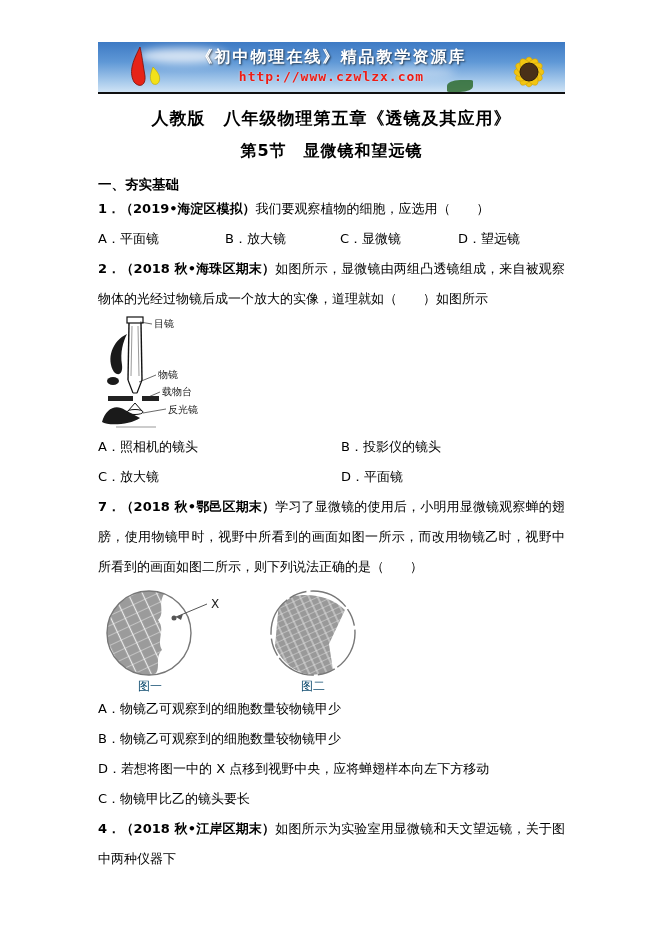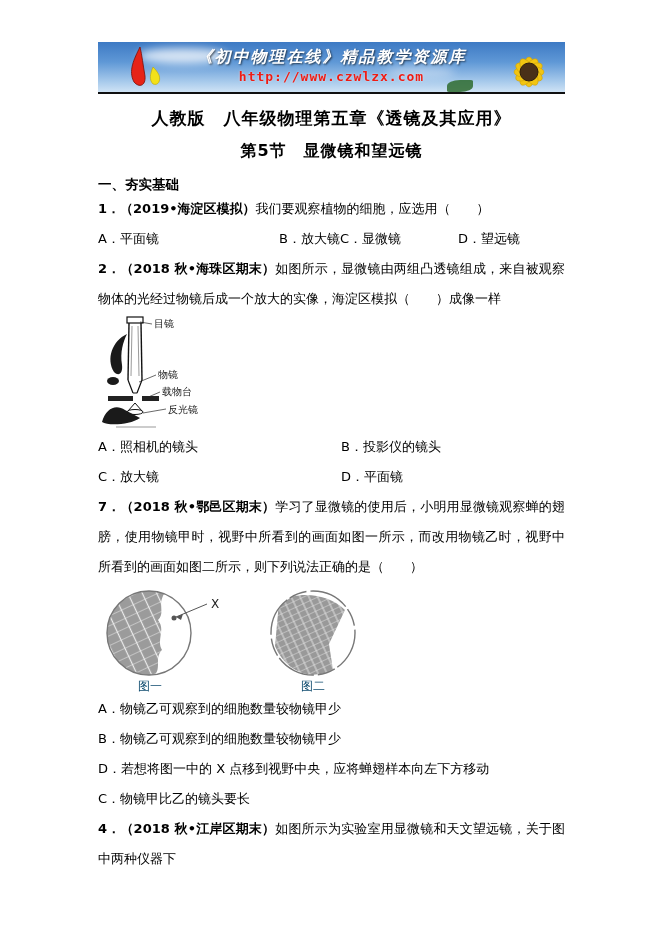--- a/index.html
+++ b/index.html
@@ -14,21 +14,21 @@
   .banner{
     position:relative;height:50px;border-bottom:2px solid #101010;
     background:linear-gradient(180deg,#3d7ac4 0%,#5f98d6 40%,#a9cbec 80%,#cfe3f5 100%);
     overflow:hidden;
   }
   .cloud{position:absolute;background:rgba(255,255,255,.75);border-radius:50%;filter:blur(4px);}
   .cloud.c1{width:90px;height:16px;left:40px;top:6px;}
   .cloud.c2{width:70px;height:12px;right:110px;top:24px;opacity:.5;}
   .banner-text{
     position:absolute;left:0;right:0;top:5px;text-align:center;
-    color:#fff;font-weight:bold;font-style:italic;font-size:16px;letter-spacing:2px;
+    color:#fff;font-weight:bold;font-size:16px;letter-spacing:2px;
     text-shadow:1px 1px 2px rgba(0,0,0,.65);white-space:nowrap;
   }
   .banner-url{
     position:absolute;left:0;right:0;top:27px;text-align:center;
     color:#ee1c14;font-family:"DejaVu Sans Mono","Liberation Mono",monospace;
     font-weight:bold;font-size:13px;letter-spacing:1px;
     text-shadow:0 0 2px rgba(255,255,255,.6);white-space:nowrap;
   }
   .logo{position:absolute;left:28px;top:3px;}
   .sunflower{position:absolute;right:4px;bottom:-8px;}
@@ -38,21 +38,21 @@
   .course-title{margin:13px 0 0 0;text-align:center;font-size:17px;font-weight:bold;line-height:22px;letter-spacing:1px;}
   .lesson-title{margin:10px 0 0 0;text-align:center;font-size:16px;font-weight:bold;line-height:23px;letter-spacing:1px;}
   .tagline{margin:6px 0 0 0;text-align:center;font-size:13.5px;font-weight:bold;line-height:19px;}
   .section-heading{margin:12px 0 0 0;font-size:13.5px;font-weight:bold;line-height:20px;}
 
   
   p.qline{margin:0;font-size:13px;line-height:30px;text-align:justify;}
   .qprefix{font-weight:bold;}
   .opt-row{display:flex;font-size:13px;line-height:30px;}
   .opt-row .o1{flex:0 0 127px;}
-  .opt-row .o2{flex:0 0 115px;text-align:right;}
+  .opt-row .o2{flex:0 0 115px;}
   .opt-row .o3{flex:0 0 118px;}
   .opt-row .o4{flex:1;}
   .opt-grid{display:grid;grid-template-columns:243px auto;font-size:13px;line-height:30px;}
   .opt-list p{margin:0;font-size:13px;line-height:30px;}
 
   
   .fig-microscope{height:118px;margin:0;}
   .fig-views{display:flex;gap:26px;margin:6px 0 0 6px;height:106px;}
   .fig-col{display:flex;flex-direction:column;}
   .fig-caption{font-size:12px;color:#0c4a6e;text-align:center;line-height:16px;}
@@ -100,21 +100,21 @@
   <div class="section-heading">一、夯实基础</div>
 
   <p class="qline"><span class="qprefix">1．（2019•海淀区模拟）</span><span>我们要观察植物的细胞，应选用（　　）</span></p>
   <div class="opt-row">
     <span class="o1">A．平面镜</span>
     <span class="o2">B．放大镜</span>
     <span class="o3">C．显微镜</span>
     <span class="o4">D．望远镜</span>
   </div>
 
-  <p class="qline"><span class="qprefix">2．（2018 秋•海珠区期末）</span><span>如图所示，显微镜由两组凸透镜组成，来自被观察物体的光经过物镜后成一个放大的实像，海淀区模拟（　　）成像一样</span></p>
+  <p class="qline"><span class="qprefix">2．（2018 秋•海珠区期末）</span><span>如图所示，显微镜由两组凸透镜组成，来自被观察物体的光经过物镜后成一个放大的实像，道理就如（　　）如图所示</span></p>
 
   <div class="fig-microscope">
     <svg width="170" height="118" viewBox="0 0 170 118">
 
       <line x1="42" y1="8" x2="54" y2="10" stroke="#444" stroke-width="0.8"></line>
       <line x1="41" y1="68" x2="58" y2="61" stroke="#444" stroke-width="0.8"></line>
       <line x1="48" y1="84" x2="62" y2="78" stroke="#444" stroke-width="0.8"></line>
       <line x1="45" y1="99" x2="68" y2="95" stroke="#444" stroke-width="0.8"></line>
 
       <rect x="29" y="3" width="16" height="6" fill="none" stroke="#111" stroke-width="1.2"></rect>

